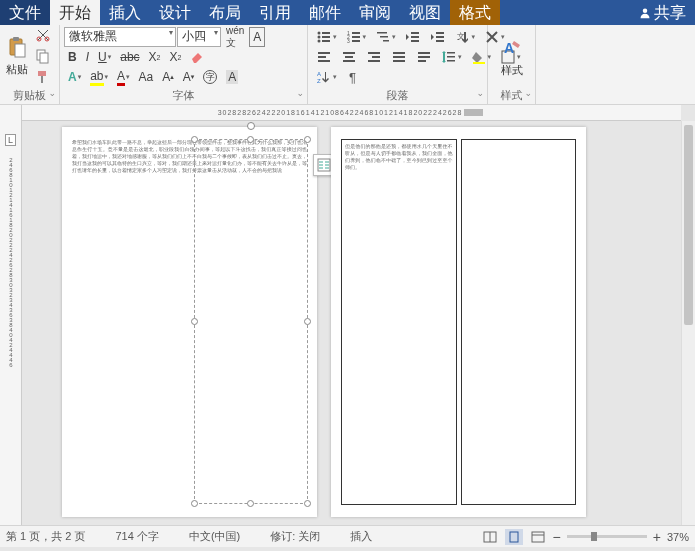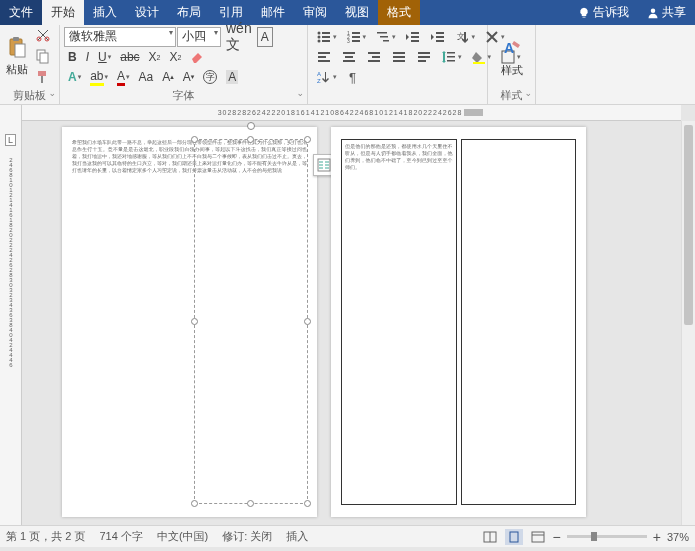--- a/index.html
+++ b/index.html
@@ -1,17 +1,17 @@
 <!DOCTYPE html>
 <html><head>
 <meta charset="utf-8">
 <style>
 *{margin:0;padding:0;box-sizing:border-box;font-family:"Microsoft YaHei",sans-serif;user-select:none}
 body{background:#e6e6e6;width:695px;height:551px;overflow:hidden;font-size:11px}
-.titlebar{background:#2b579a;height:25px;display:flex;align-items:flex-end;color:#fff;font-size:12px}
+.titlebar{background:#2b579a;height:25px;display:flex;align-items:flex-end;color:#fff;font-size:16px}
 .tab{padding:0 9px;height:25px;line-height:25px;cursor:pointer}
 .tab.file{background:#1e3f73}
 .tab.active{background:#f3f3f3;color:#333}
 .tab.fmt{background:#a16207}
 .titlebar .right{margin-left:auto;display:flex}
 .titlebar .right .tab{display:flex;align-items:center;gap:3px}
 .bulb{width:12px;height:12px;fill:#fff}
 .ribbon{background:#f3f3f3;height:80px;display:flex;border-bottom:1px solid #d4d4d4}
 .group{border-right:1px solid #d4d4d4;padding:2px 4px;display:flex;flex-direction:column;position:relative}
 .glabel{position:absolute;bottom:1px;left:0;right:0;text-align:center;font-size:11px;color:#666}
@@ -35,21 +35,21 @@
 .txbox{position:absolute;top:12px;left:132px;width:114px;height:365px;border:1px dashed #9a9a9a}
 .handle{position:absolute;width:7px;height:7px;background:#fff;border:1px solid #888;border-radius:50%}
 .h-tl{top:-4px;left:-4px}.h-tr{top:-4px;right:-4px}.h-bl{bottom:-4px;left:-4px}.h-br{bottom:-4px;right:-4px}
 .h-t{top:-4px;left:50%;margin-left:-4px}.h-b{bottom:-4px;left:50%;margin-left:-4px}
 .h-l{top:50%;left:-4px;margin-top:-4px}.h-r{top:50%;right:-4px;margin-top:-4px}
 .rot{position:absolute;top:-18px;left:50%;margin-left:-4px;width:8px;height:8px;border:1px solid #888;border-radius:50%;background:#fff}
 .layout-opt{position:absolute;top:14px;right:-28px;width:22px;height:22px;background:#fff;border:1px solid #bbb;box-shadow:0 1px 2px rgba(0,0,0,.2);display:flex;align-items:center;justify-content:center}
 .col2{border:1px solid #333;padding:3px}
 .scroll{position:absolute;right:0;top:16px;bottom:0;width:14px;background:#efefef;border-left:1px solid #ddd}
 .thumb{position:absolute;top:4px;left:2px;right:2px;height:200px;background:#c4c4c4;border-radius:2px}
-.status{height:22px;background:#f3f3f3;border-top:1px solid #d4d4d4;display:flex;align-items:center;padding:0 6px;font-size:11px;color:#555;gap:14px}
+.status{height:22px;background:#f3f3f3;border-top:1px solid #d4d4d4;display:flex;align-items:center;padding:0 6px;font-size:11px;color:#555;gap:30px}
 .status .right{margin-left:auto;display:flex;align-items:center;gap:6px}
 .viewbtn{width:18px;height:16px;display:flex;align-items:center;justify-content:center;color:#666}
 .viewbtn.active{background:#d0d9e8;color:#2b579a}
 .slider{width:80px;height:3px;background:#ccc;position:relative}
 .slider .kn{position:absolute;top:-3px;left:24px;width:6px;height:9px;background:#888}
 .dd::after{content:"▾";font-size:7px;margin-left:1px;color:#666}
 </style>
 </head>
 <body>
 
@@ -58,26 +58,20 @@
   <div class="tab active">开始</div>
   <div class="tab">插入</div>
   <div class="tab">设计</div>
   <div class="tab">布局</div>
   <div class="tab">引用</div>
   <div class="tab">邮件</div>
   <div class="tab">审阅</div>
   <div class="tab">视图</div>
   <div class="tab fmt">格式</div>
   <div class="right">
-    <div class="tab">
-        <svg class="bulb" viewBox="0 0 16 16">
-          <path fill="currentColor" d="M8 1a5 5 0 0 0-3 9v2h6v-2a5 5 0 0 0-3-9zm-2 12h4v1H6z"></path>
-        </svg>
-        <span>告诉我</span>
-      </div>
     <div class="tab">
         <svg class="bulb" viewBox="0 0 16 16">
           <circle cx="8" cy="5" r="3" fill="currentColor"></circle>
           <path fill="currentColor" d="M2 15a6 6 0 0 1 12 0z"></path>
         </svg>
         <span>共享</span>
       </div>
   </div>
 </div>
 
@@ -115,21 +109,21 @@
       </div>
     </div>
     <div class="glabel">剪贴板</div>
   </div>
 
   <div class="group" style="width:248px">
     <div class="row">
       <div class="sel" style="width:112px">微软雅黑</div>
       <div class="sel" style="width:44px">小四</div>
       <div class="ctl">
-          <span style="font-size:14px">wén<br>文</span>
+          <span style="font-size:10px">wén<br>文</span>
         </div>
       <div class="ctl" style="border:1px solid #888;width:16px;justify-content:center">A</div>
     </div>
     <div class="row">
       <div class="ctl">
           <b>B</b>
         </div>
       <div class="ctl">
           <i>I</i>
         </div>
@@ -272,20 +266,21 @@
             <text x="1" y="14" font-size="6" fill="#37c">Z</text>
             <path fill="#555" d="M10 3v8l2-2 1 1-3.5 3.5L6 10l1-1 2 2V3z"></path>
           </svg>
         </div>
       <div class="ctl">
           <svg class="ic" viewBox="0 0 16 16">
             <text x="3" y="13" font-size="13" fill="#555">¶</text>
           </svg>
         </div>
     </div>
+    <div class="glabel">段落</div>
   </div>
 
   <div class="group" style="width:48px">
     <div class="bigbtn">
       <svg viewBox="0 0 24 24">
           <text x="4" y="16" font-size="14" fill="#37c" font-weight="bold">A</text>
           <path fill="#d88" d="M14 4l6 4-2 3-6-4z"></path>
         </svg>
       <span>样式</span>
     </div>

